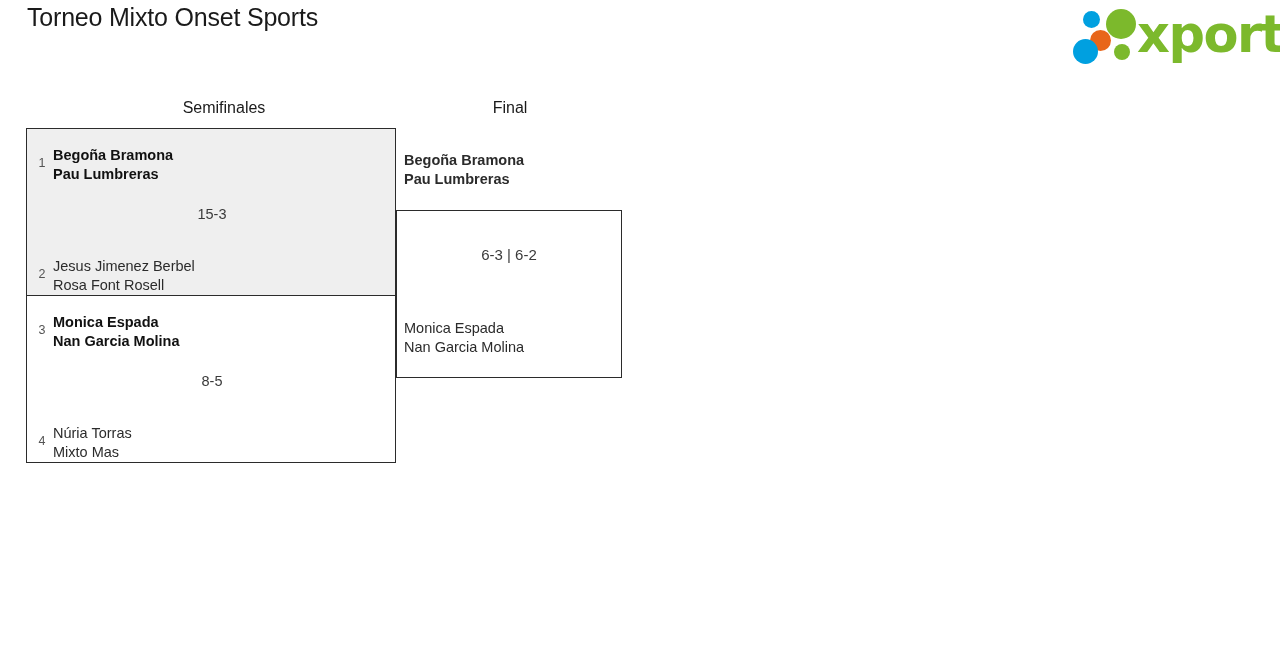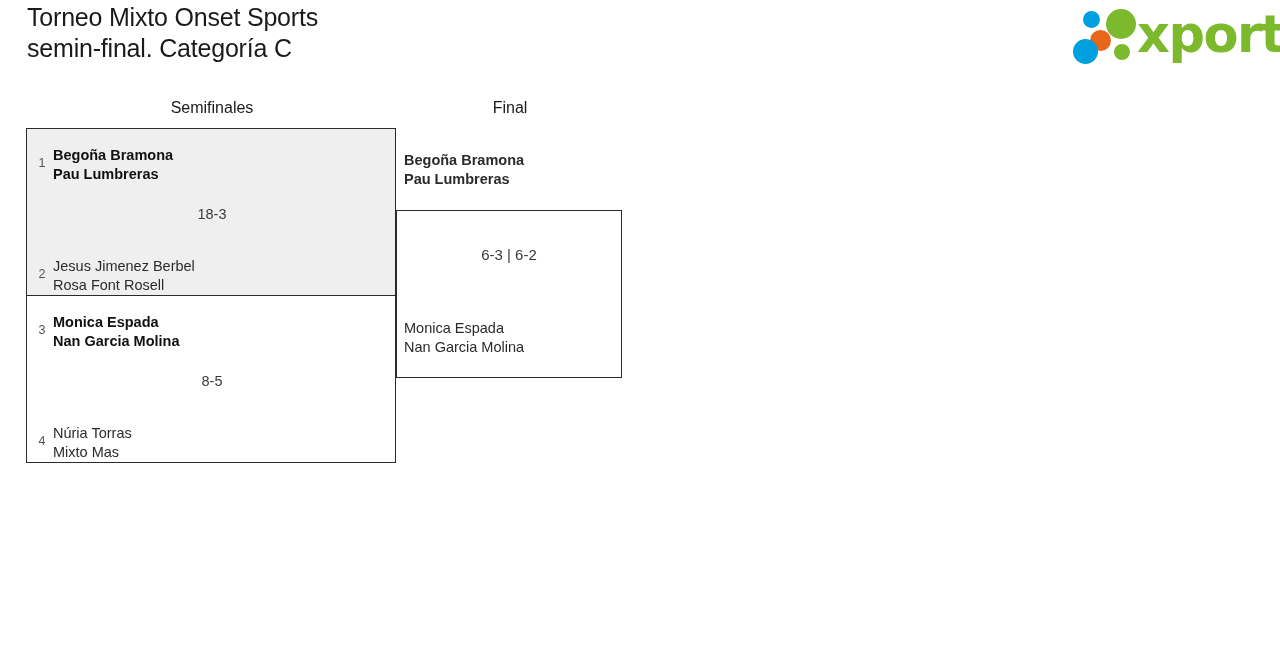--- a/index.html
+++ b/index.html
@@ -86,21 +86,21 @@
   }
 
   .round-header {
     position: absolute;
     font-size: 16px;
     line-height: 20px;
     color: #1a1a1a;
     text-align: center;
     font-weight: 400;
   }
-  .round-header-semis { left: 0px;   top: 4px; width: 370px; }
+  .round-header-semis { left: 12px;   top: 4px; width: 370px; }
   .round-header-final { left: 370px; top: 4px; width: 226px; text-align: center; }
 
   
   .match {
     position: absolute;
     border: 1px solid #2b2b2b;
     width: 370px;
     height: 168px;
   }
   .match-sf1 { left: -1px; top: 34px;  background: #efefef; }
@@ -174,21 +174,20 @@
   .final-team-bottom { top: 225px; }
 </style>
 </head>
 <body>
 
 <div class="page">
 
   <div class="header">
     <div class="title">
       <span class="title-line">Torneo Mixto Onset Sports</span>
-      <span class="title-line">semin-final. Categoría C</span>
     </div>
 
     <div class="logo">
       <div class="logo-dots">
         <span class="dot dot-blue-sm"></span>
         <span class="dot dot-green-lg"></span>
         <span class="dot dot-orange"></span>
         <span class="dot dot-blue-lg"></span>
         <span class="dot dot-green-sm"></span>
       </div>
@@ -201,21 +200,21 @@
     <div class="round-header round-header-semis">Semifinales</div>
     <div class="round-header round-header-final">Final</div>
 
     <div class="match match-sf1">
       <div class="seed seed-top">1</div>
       <div class="team team-top team-winner">
         <span class="team-name">Begoña Bramona</span>
         <span class="team-name">Pau Lumbreras</span>
       </div>
 
-      <div class="score">18-3</div>
+      <div class="score">15-3</div>
 
       <div class="seed seed-bottom">2</div>
       <div class="team team-bottom">
         <span class="team-name">Jesus Jimenez Berbel</span>
         <span class="team-name">Rosa Font Rosell</span>
       </div>
     </div>
 
     <div class="match match-sf2">
       <div class="seed seed-top">3</div>

